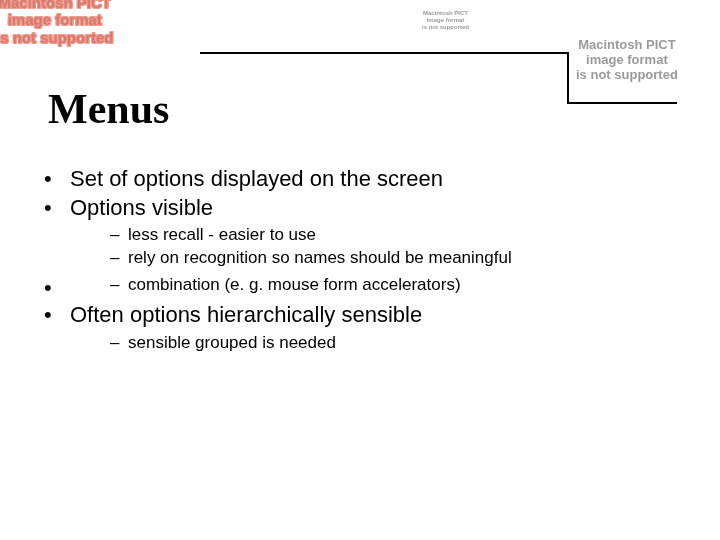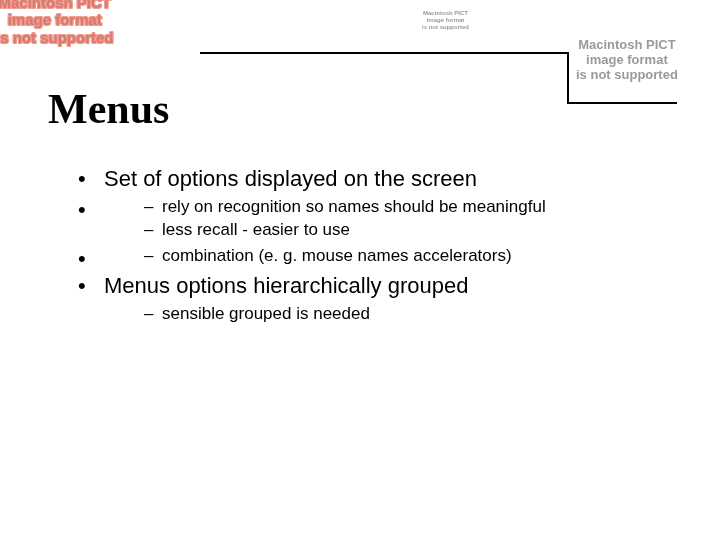--- a/index.html
+++ b/index.html
@@ -63,21 +63,21 @@
     position: absolute;
     top: 85px;
     left: 48px;
     font-family: "Comic Sans MS", "Comic Sans", cursive;
     font-weight: bold;
     font-size: 42px;
   }
   .content {
     position: absolute;
     top: 165px;
-    left: 76px;
+    left: 42px;
     right: 40px;
   }
   ul.b1 {
     margin: 0;
     padding: 0;
     list-style: none;
   }
   ul.b1 > li {
     position: relative;
     padding-left: 28px;
@@ -126,30 +126,30 @@
 
 <div class="rule"></div>
 <div class="box-vert"></div>
 <div class="box-bot"></div>
 
 <div class="title">Menus</div>
 
 <div class="content">
   <ul class="b1">
     <li><span>Set of options displayed on the screen</span></li>
-    <li>
+    <li><span>Options visible</span>
       <ul class="b2">
+        <li><span>less recall - easier to use</span></li>
         <li><span>rely on recognition so names should be meaningful</span></li>
-        <li><span>less recall - easier to use</span></li>
       </ul>
     </li>
     <li>
       <ul class="b2">
-        <li><span>combination  (e. g. mouse names accelerators)</span></li>
+        <li><span>combination  (e. g. mouse form accelerators)</span></li>
       </ul>
     </li>
-    <li><span>Menus options hierarchically grouped</span>
+    <li><span>Often options hierarchically sensible</span>
       <ul class="b2">
         <li><span>sensible grouped is needed</span></li>
       </ul>
     </li>
   </ul>
 </div>
 
 </body></html>

